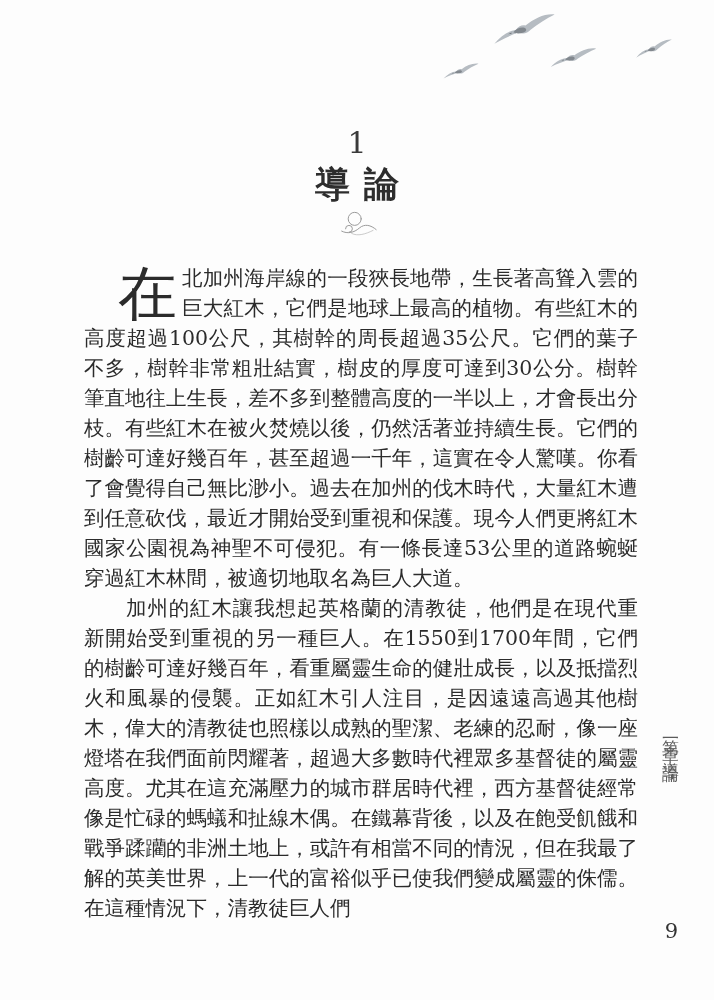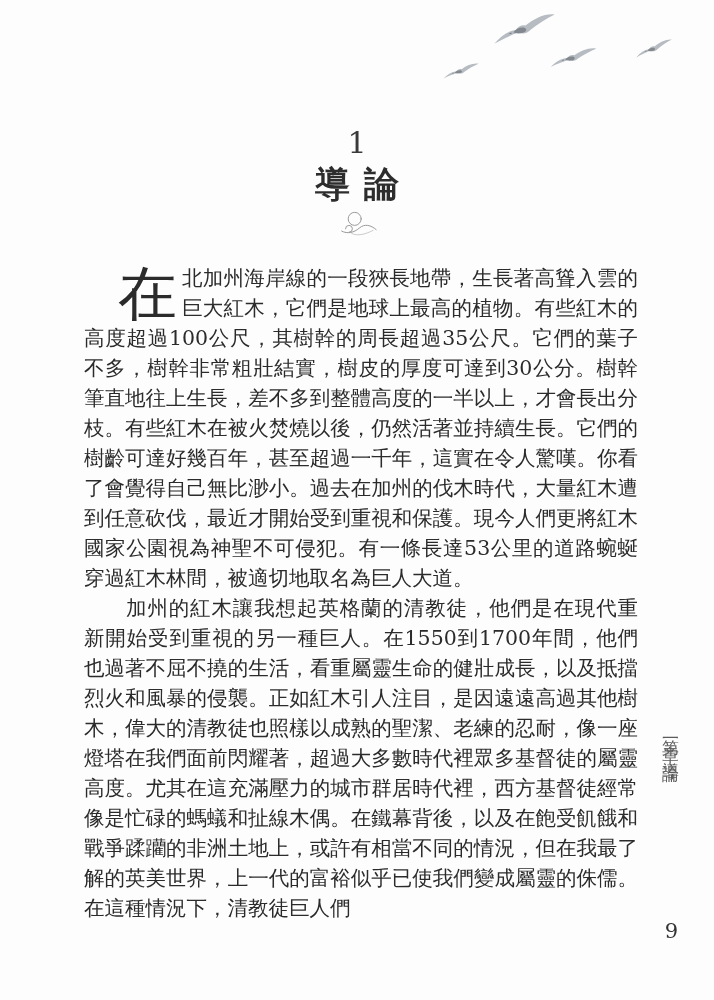--- a/index.html
+++ b/index.html
@@ -100,21 +100,21 @@
           <path d="M15 25 a4.5 4.5 0 1 1 4.5 4.5"></path>
           <path d="M10 28 C18 32 26 30 33 24 C40 18 48 20 55 26"></path>
           <path d="M23 31 C31 35 41 32 51 27" stroke-width="0.9" stroke="#b3b3b3"></path>
         </g>
       </svg>
     </div>
   </div>
 
   <div class="body-copy">
     <p class="para-1"><span class="drop-cap">在</span><span>北加州海岸線的一段狹長地帶，生長著高聳入雲的巨大紅木，它們是地球上最高的植物。有些紅木的高度超過100公尺，其樹幹的周長超過35公尺。它們的葉子不多，樹幹非常粗壯結實，樹皮的厚度可達到30公分。樹幹筆直地往上生長，差不多到整體高度的一半以上，才會長出分枝。有些紅木在被火焚燒以後，仍然活著並持續生長。它們的樹齡可達好幾百年，甚至超過一千年，這實在令人驚嘆。你看了會覺得自己無比渺小。過去在加州的伐木時代，大量紅木遭到任意砍伐，最近才開始受到重視和保護。現今人們更將紅木國家公園視為神聖不可侵犯。有一條長達53公里的道路蜿蜒穿過紅木林間，被適切地取名為巨人大道。</span></p>
-    <p class="para-2">加州的紅木讓我想起英格蘭的清教徒，他們是在現代重新開始受到重視的另一種巨人。在1550到1700年間，他們也過著不屈不撓的生活，看重屬靈生命的健壯成長，以及抵擋烈火和風暴的侵襲。正如紅木引人注目，是因遠遠高過其他樹木，偉大的清教徒也照樣以成熟的聖潔、老練的忍耐，像一座燈塔在我們面前閃耀著，超過大多數時代裡眾多基督徒的屬靈高度。尤其在這充滿壓力的城市群居時代裡，西方基督徒經常像是忙碌的螞蟻和扯線木偶。在鐵幕背後，以及在飽受飢餓和戰爭蹂躪的非洲土地上，或許有相當不同的情況，但在我最了解的英美世界，上一代的富裕似乎已使我們變成屬靈的侏儒。在這種情況下，清教徒巨人們</p>
+    <p class="para-2">加州的紅木讓我想起英格蘭的清教徒，他們是在現代重新開始受到重視的另一種巨人。在1550到1700年間，它們的樹齡可達好幾百年，看重屬靈生命的健壯成長，以及抵擋烈火和風暴的侵襲。正如紅木引人注目，是因遠遠高過其他樹木，偉大的清教徒也照樣以成熟的聖潔、老練的忍耐，像一座燈塔在我們面前閃耀著，超過大多數時代裡眾多基督徒的屬靈高度。尤其在這充滿壓力的城市群居時代裡，西方基督徒經常像是忙碌的螞蟻和扯線木偶。在鐵幕背後，以及在飽受飢餓和戰爭蹂躪的非洲土地上，或許有相當不同的情況，但在我最了解的英美世界，上一代的富裕似乎已使我們變成屬靈的侏儒。在這種情況下，清教徒巨人們</p>
   </div>
 
   <div class="side-caption">
     <span>第一章</span><span class="side-gap">導論</span>
   </div>
 
   <div class="page-number">9</div>
 
 </div>
 

